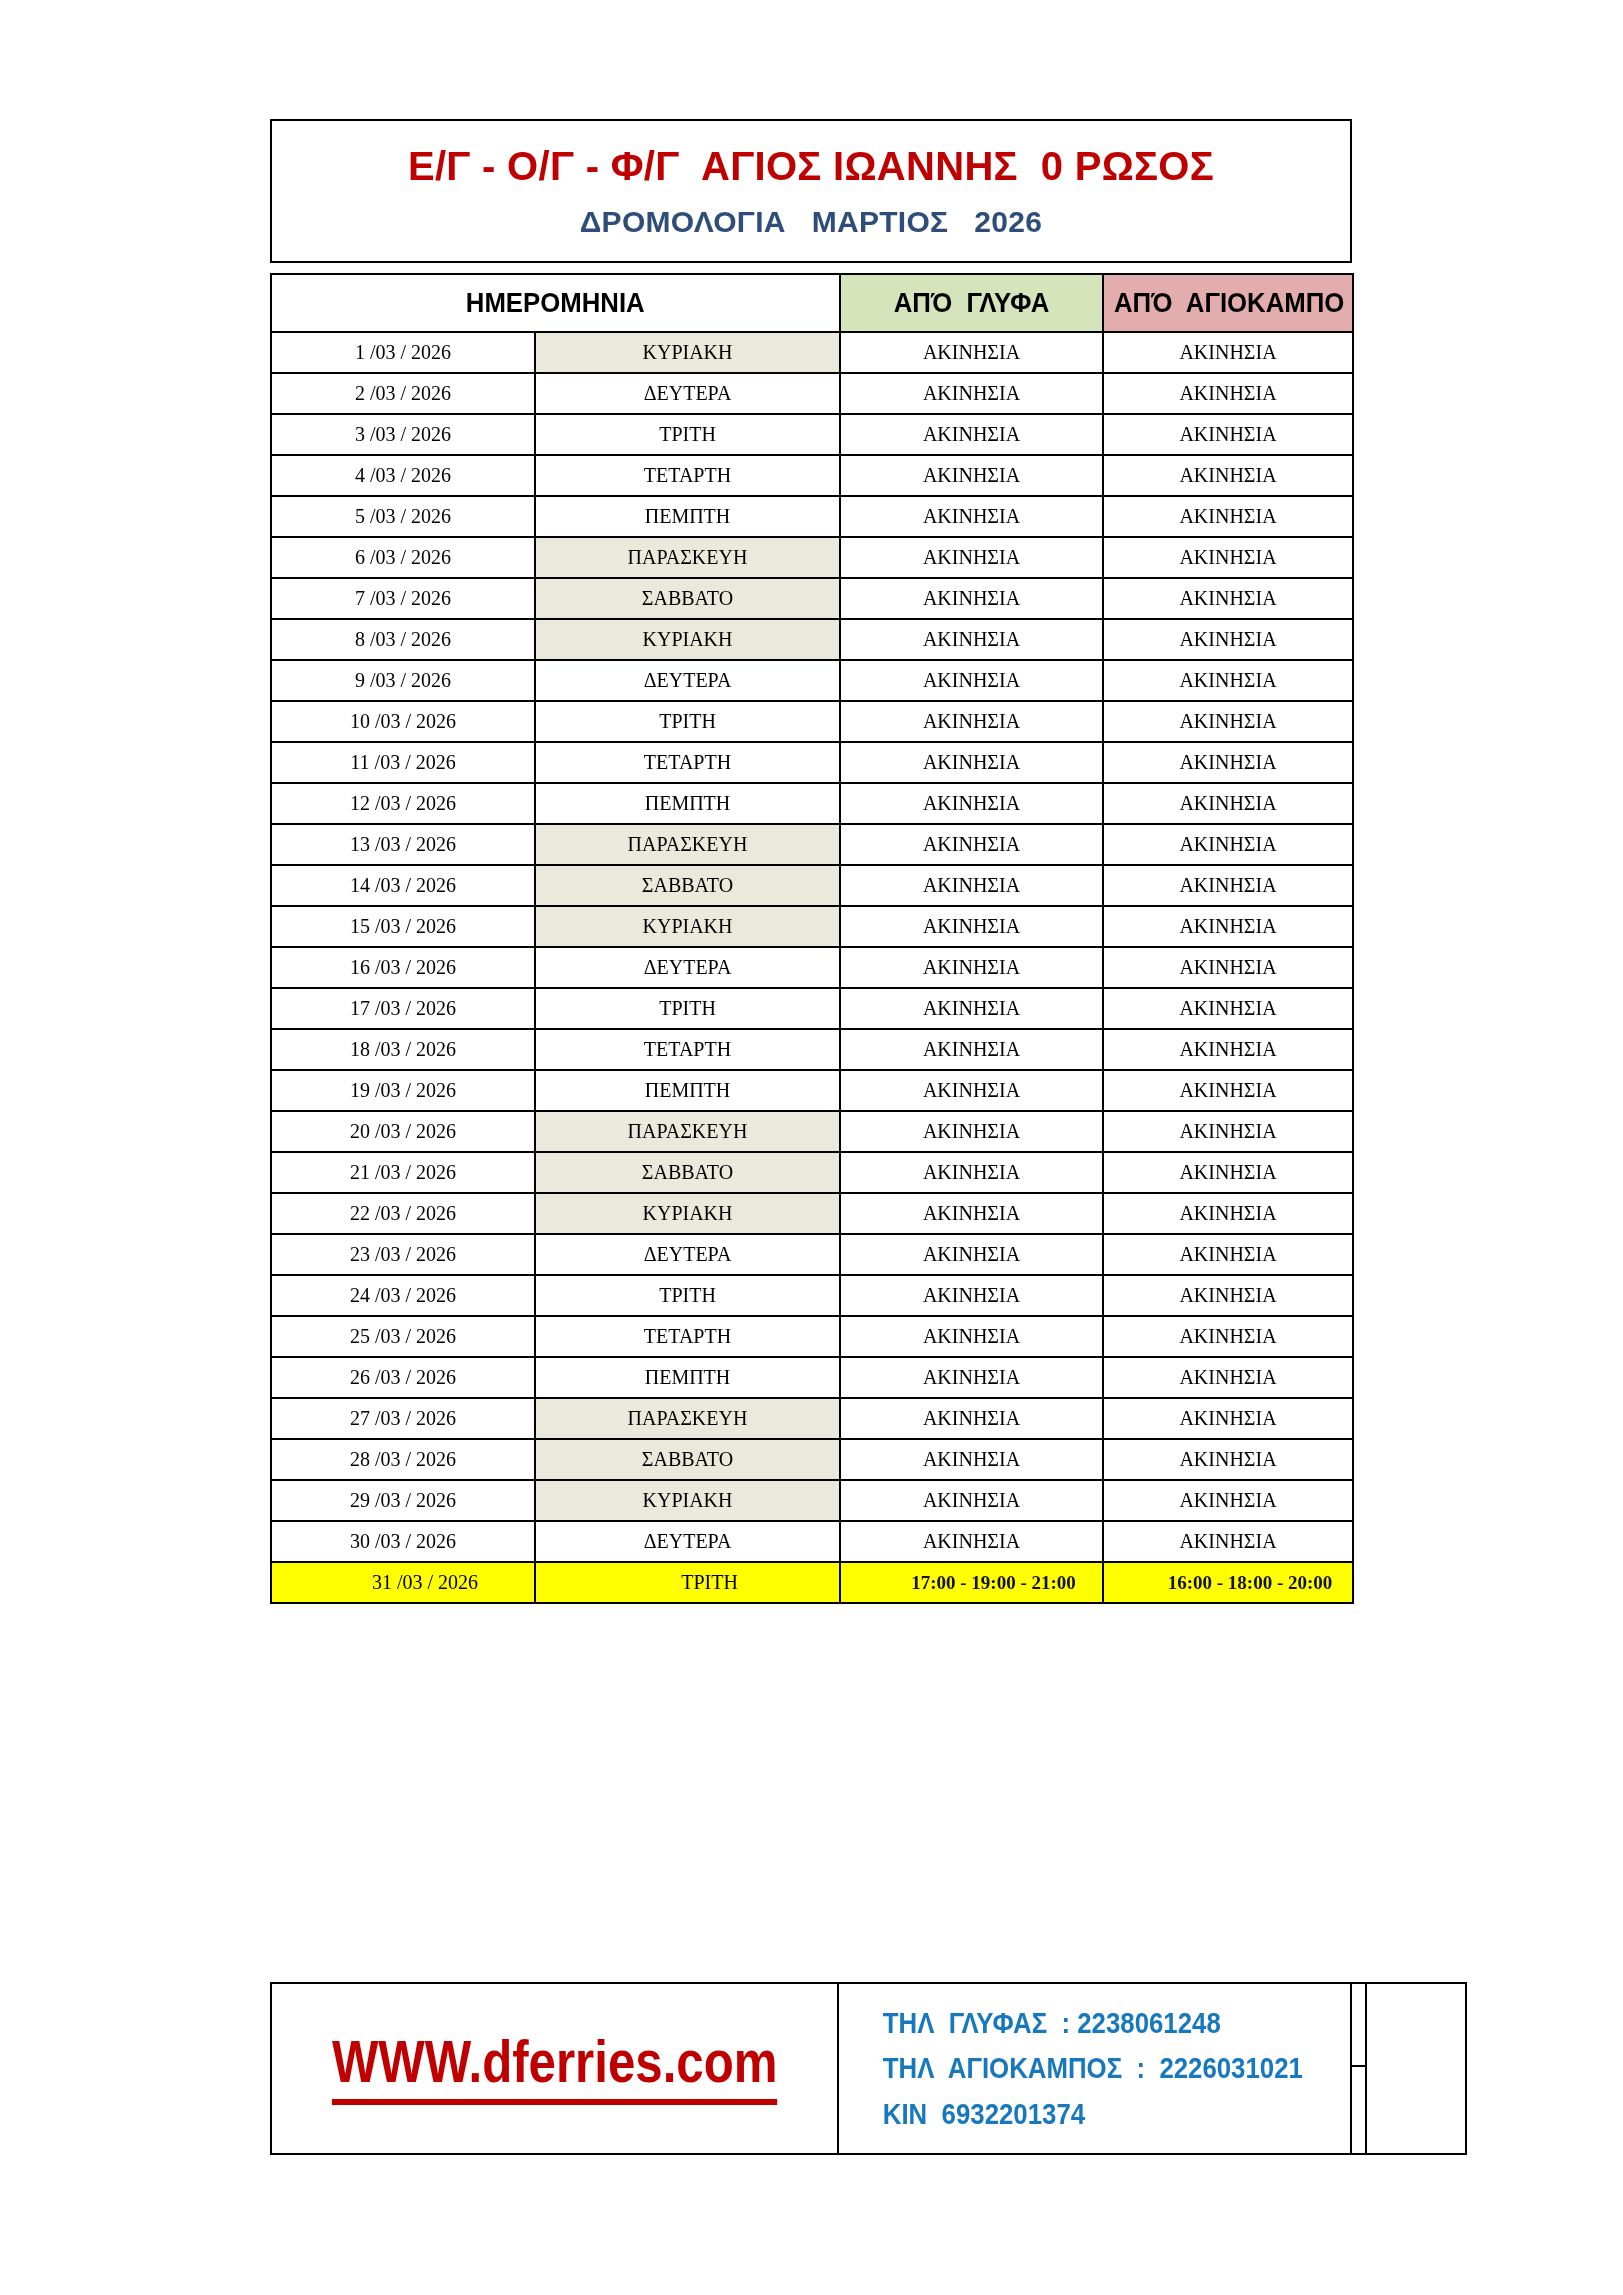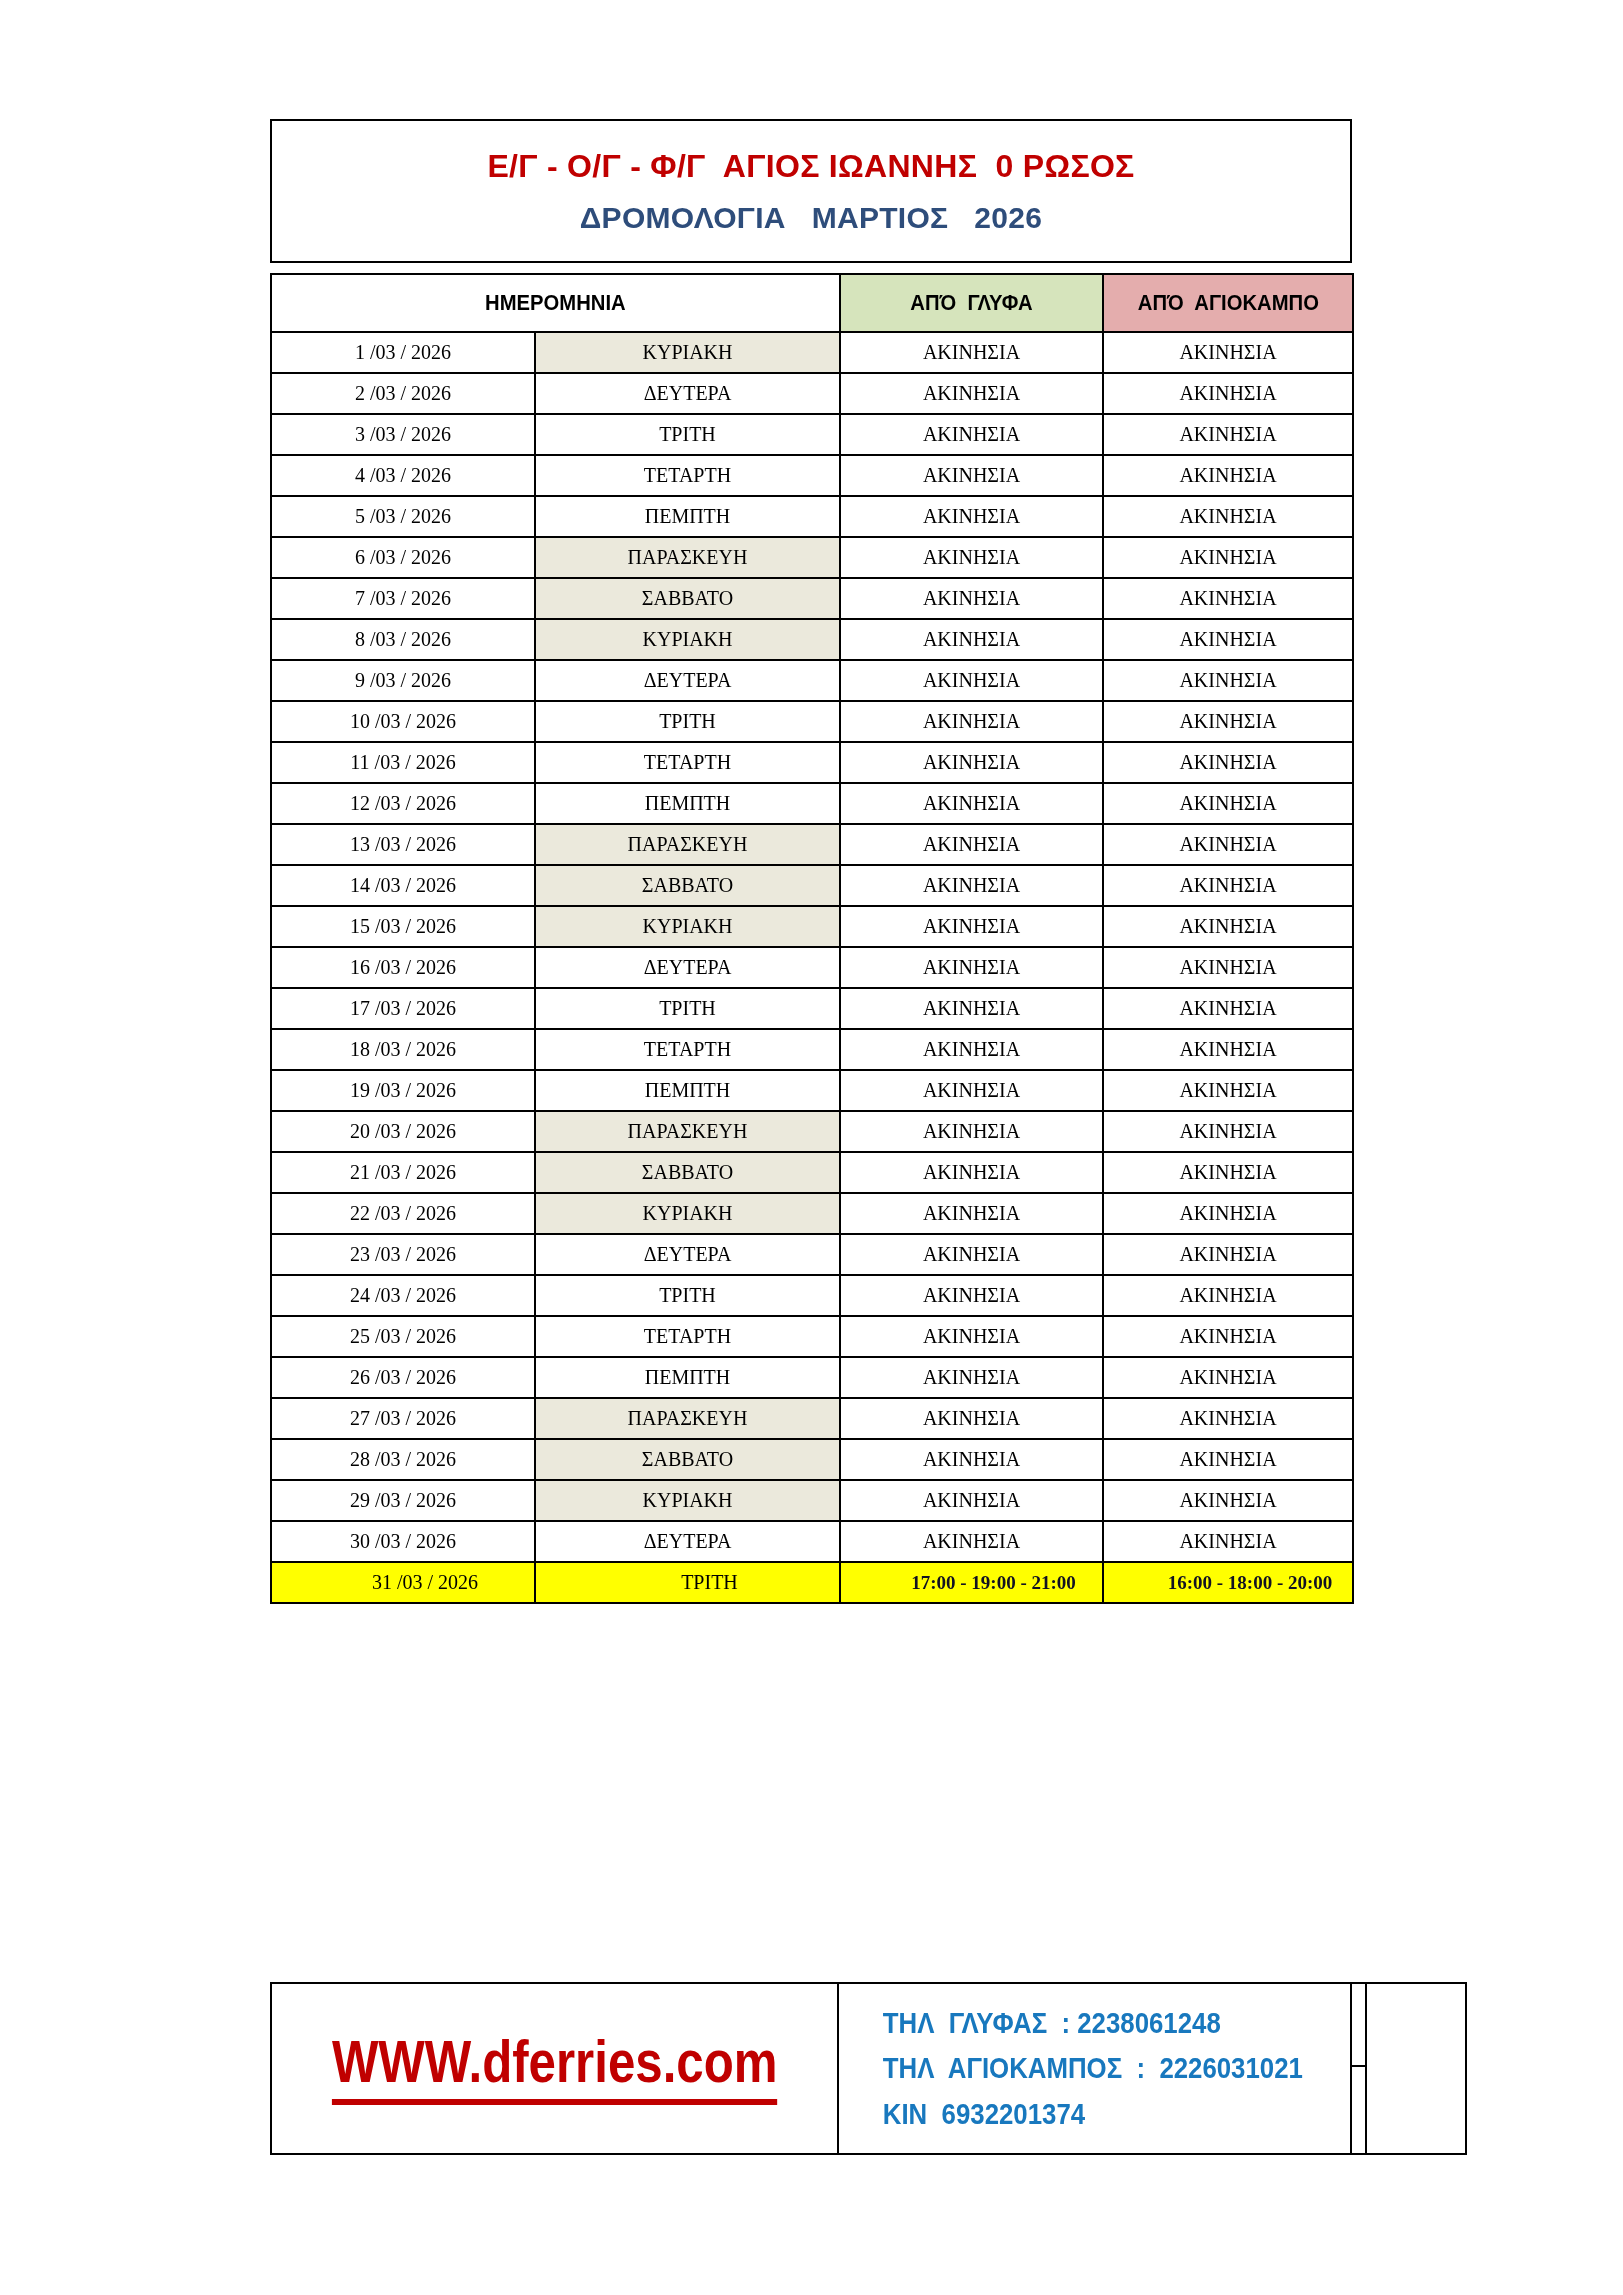--- a/index.html
+++ b/index.html
@@ -24,21 +24,21 @@
     display: flex;
     flex-direction: column;
     align-items: center;
     justify-content: center;
     gap: 21px;
     background: #ffffff;
   }
   .title-main {
     color: #c00000;
     font-weight: bold;
-    font-size: 32px;
+    font-size: 40px;
     letter-spacing: 0.3px;
     white-space: pre;
     line-height: 1;
   }
   .title-sub {
     color: #2e4d7b;
     font-weight: bold;
     font-size: 30px;
     letter-spacing: 0.3px;
     white-space: pre;
@@ -61,21 +61,21 @@
     border-bottom-width: 2.6px;
     text-align: center;
     vertical-align: middle;
     padding: 0;
     overflow: hidden;
   }
   table.schedule thead tr { height: 58px; }
   table.schedule thead th {
     font-family: "Liberation Sans", sans-serif;
     font-weight: bold;
-    font-size: 22px;
+    font-size: 28px;
     color: #000;
     background: #ffffff;
   }
   table.schedule thead th .cond { display: inline-block; transform: scaleX(0.92); white-space: pre; }
   th.col-glyfa  { background: #d6e4bc !important; }
   th.col-agiok  { background: #e4adad !important; }
 
   table.schedule tbody tr { height: 41px; }
   table.schedule tbody td {
     font-family: "Liberation Serif", serif;

